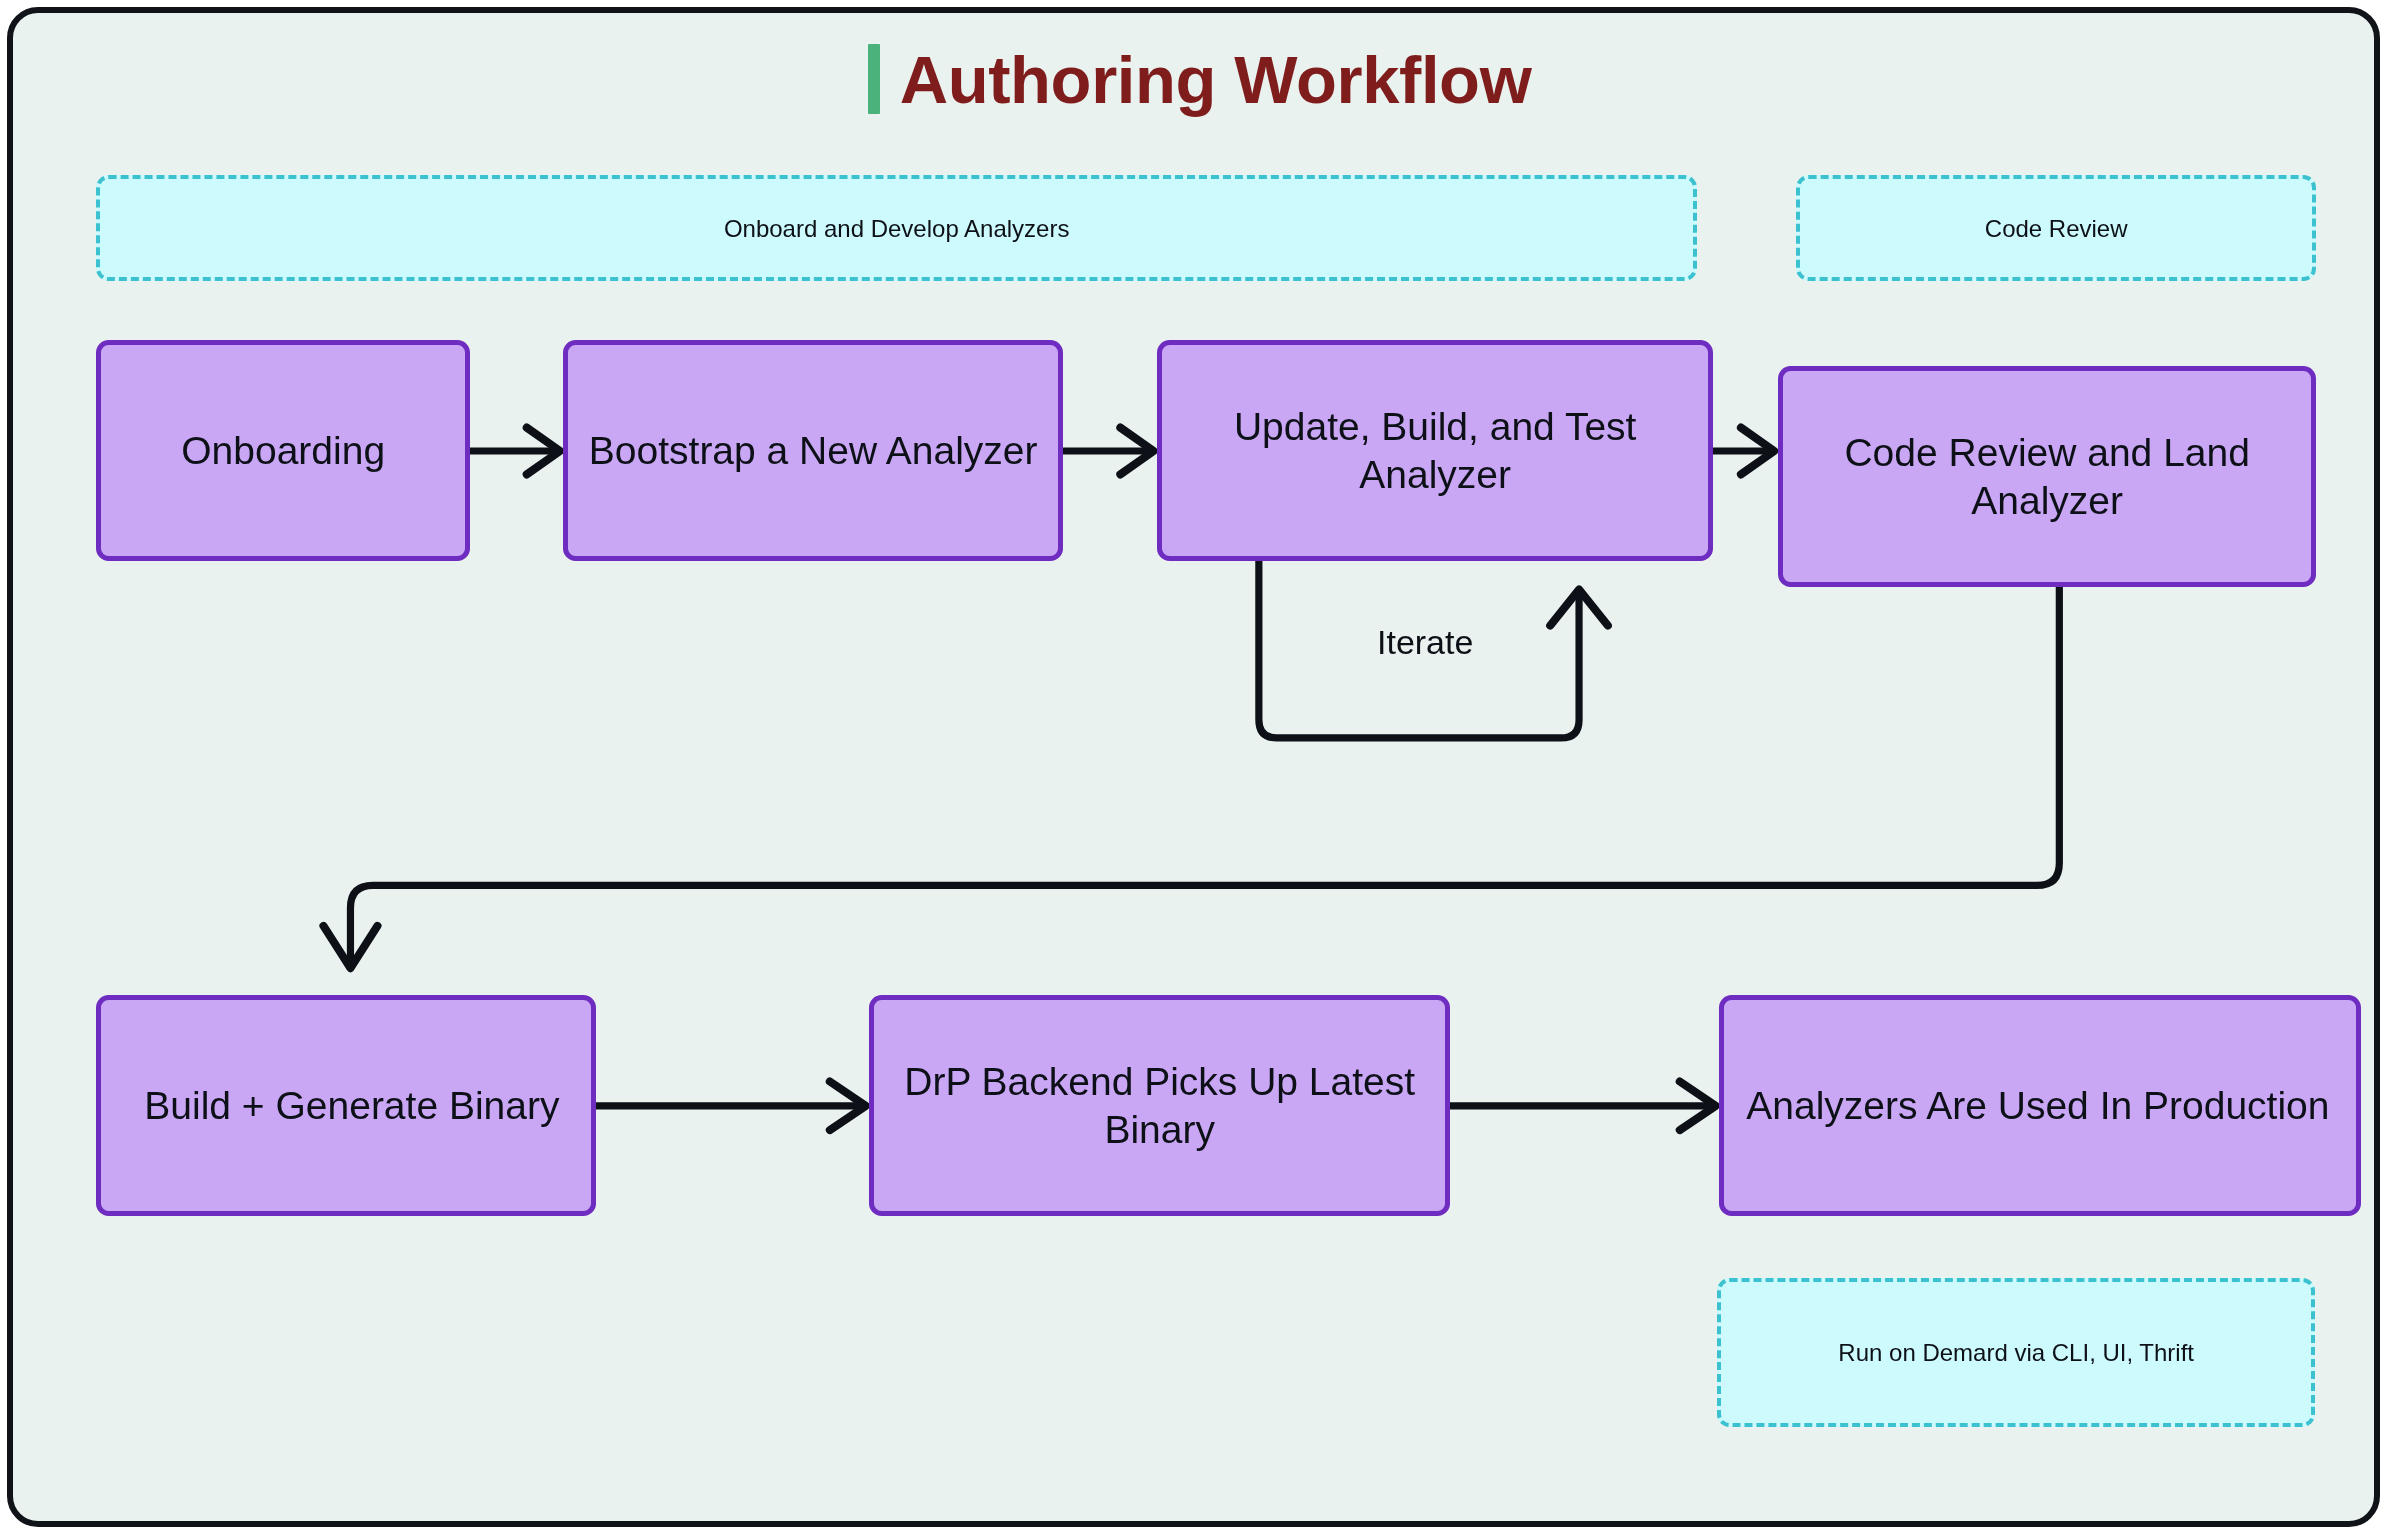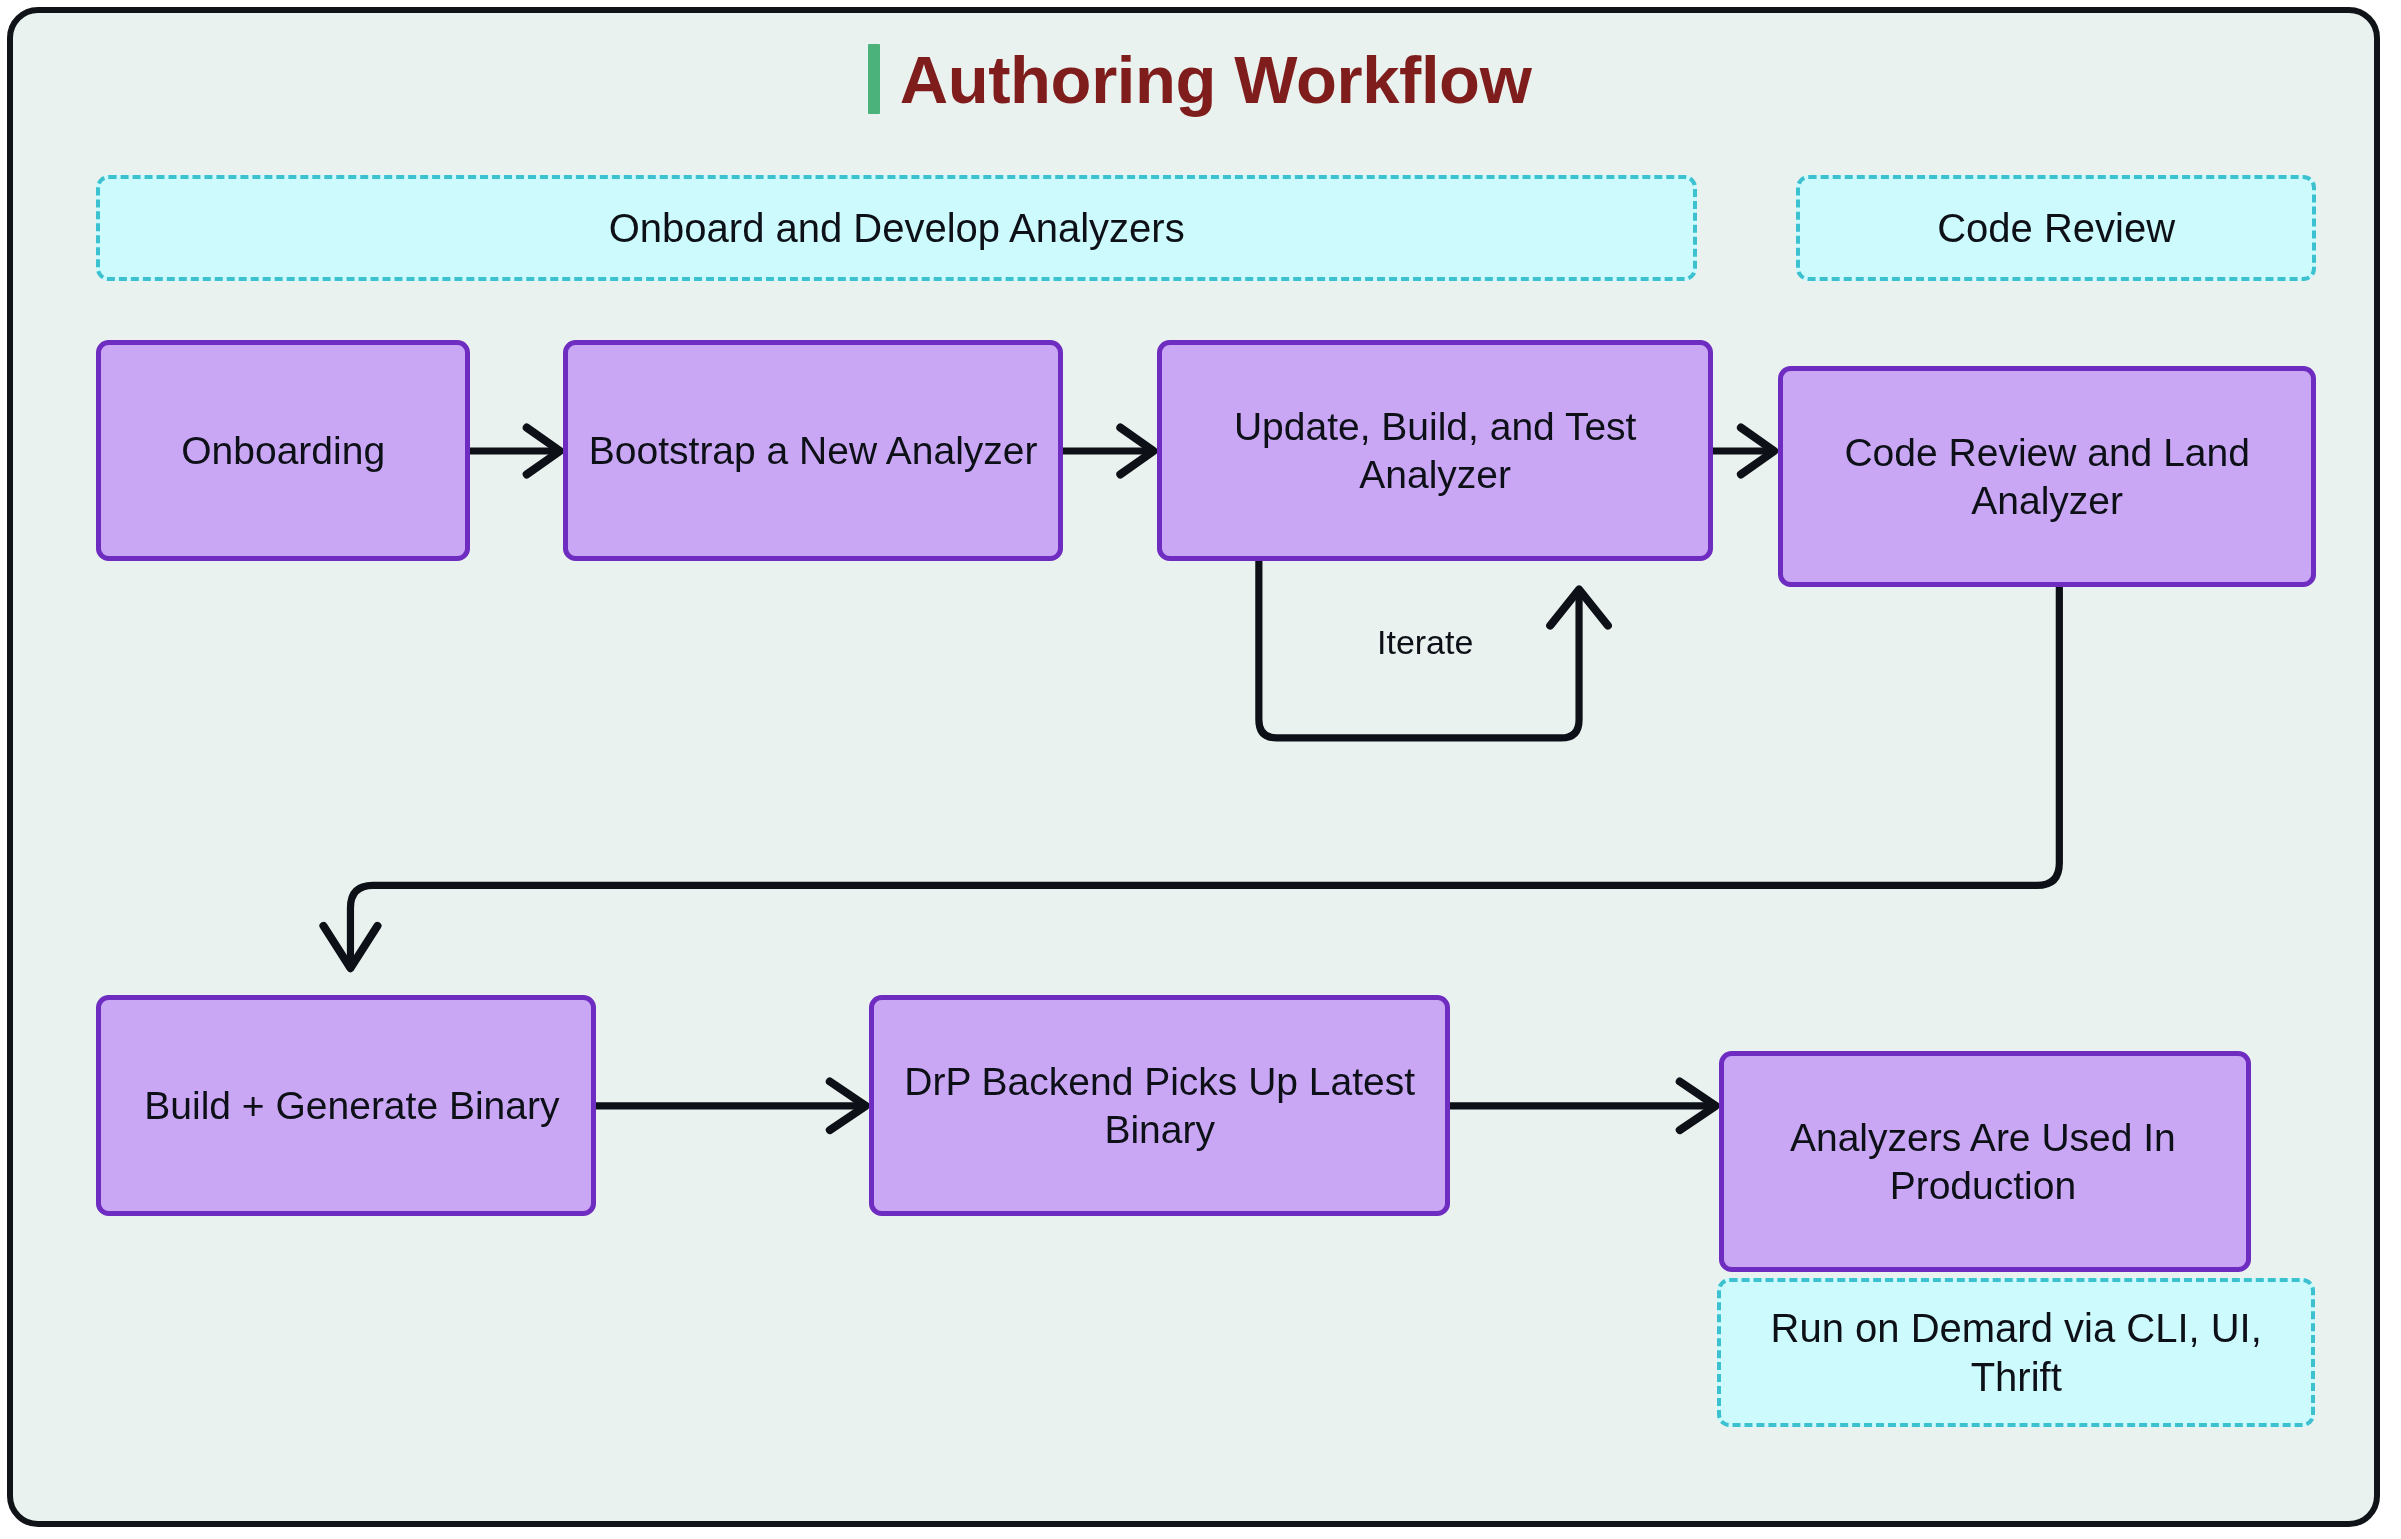--- a/index.html
+++ b/index.html
@@ -58,21 +58,21 @@
 
   .group-box {
     background: #cdfafd;
     border: 4.5px dashed #3bc1cf;
     border-radius: 12.6px;
     display: flex;
     align-items: center;
     justify-content: center;
     text-align: center;
     color: #0d1117;
-    font-size: 40px;
+    font-size: 24px;
     line-height: 1.22;
     padding: 0 14.4px;
   }
   .node-box {
     background: #c9a7f5;
     border: 5.4px solid #6f2cc0;
     border-radius: 12.6px;
     display: flex;
     align-items: center;
     justify-content: center;
@@ -179,19 +179,19 @@
     <div class="abs edge-label" style="left:1322px; top:612px; width:180px; text-align:center;">Iterate</div>
 
     <div class="abs node-box" style="left:83px; top:982px; width:500px; height:221px;padding-left:24px;">
       <span>Build + Generate Binary</span>
     </div>
 
     <div class="abs node-box" style="left:856px; top:982px; width:581px; height:221px;">
       <span>DrP Backend Picks Up Latest Binary</span>
     </div>
 
-    <div class="abs node-box" style="left:1706px; top:1038px; width:532px; height:221px;padding-left:8px;">
+    <div class="abs node-box" style="left:1706px; top:982px; width:642px; height:221px;padding-left:8px;">
       <span>Analyzers Are Used In Production</span>
     </div>
 
   </div>
 </div>
 
 
 </body></html>

